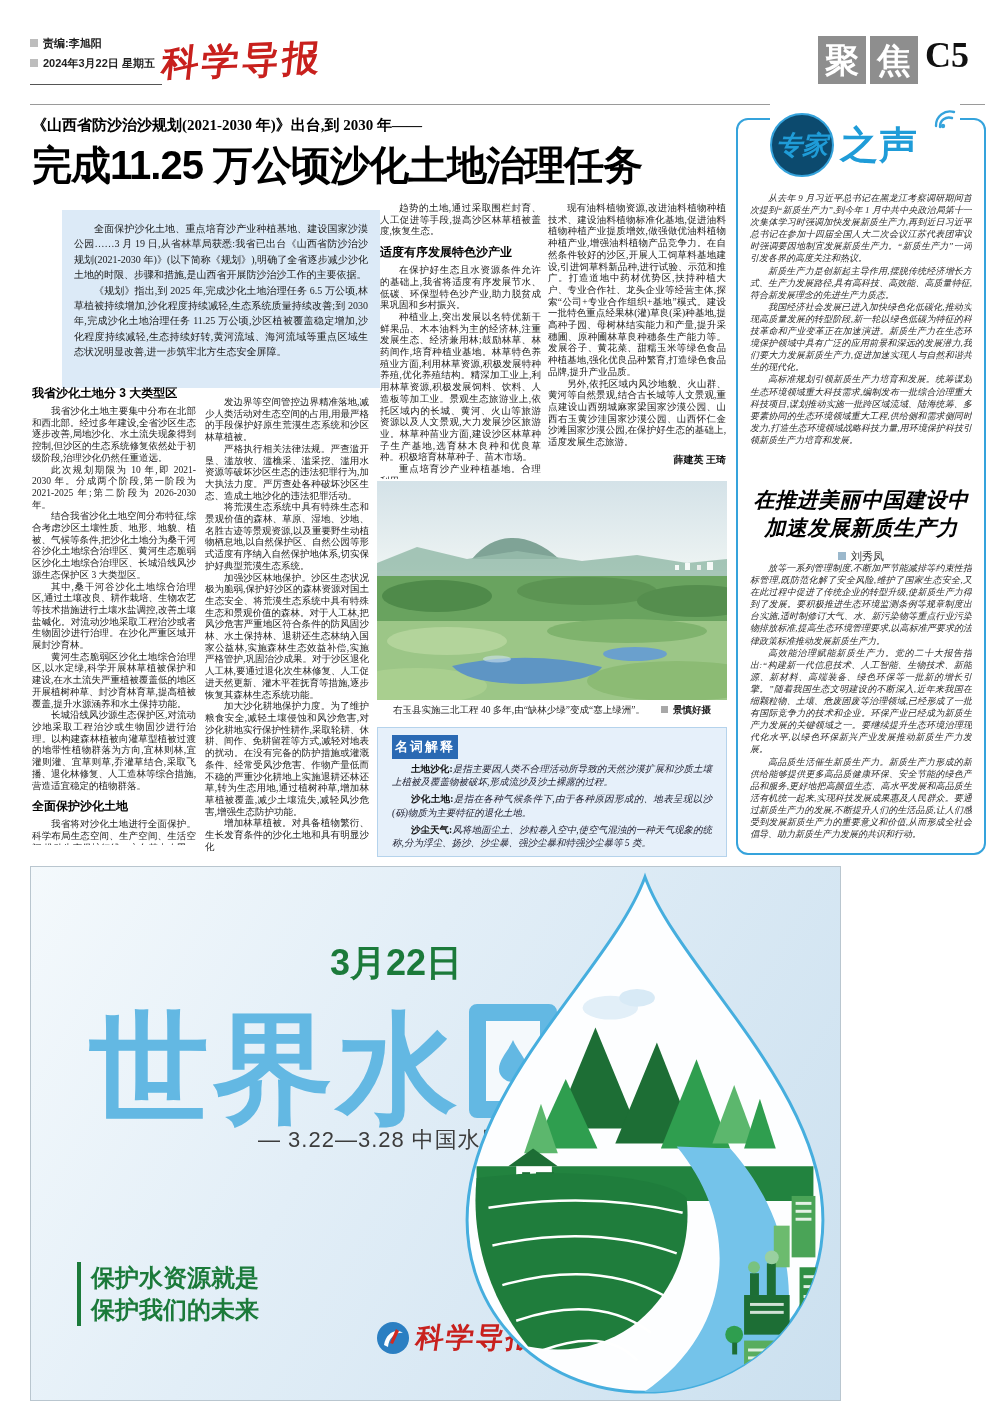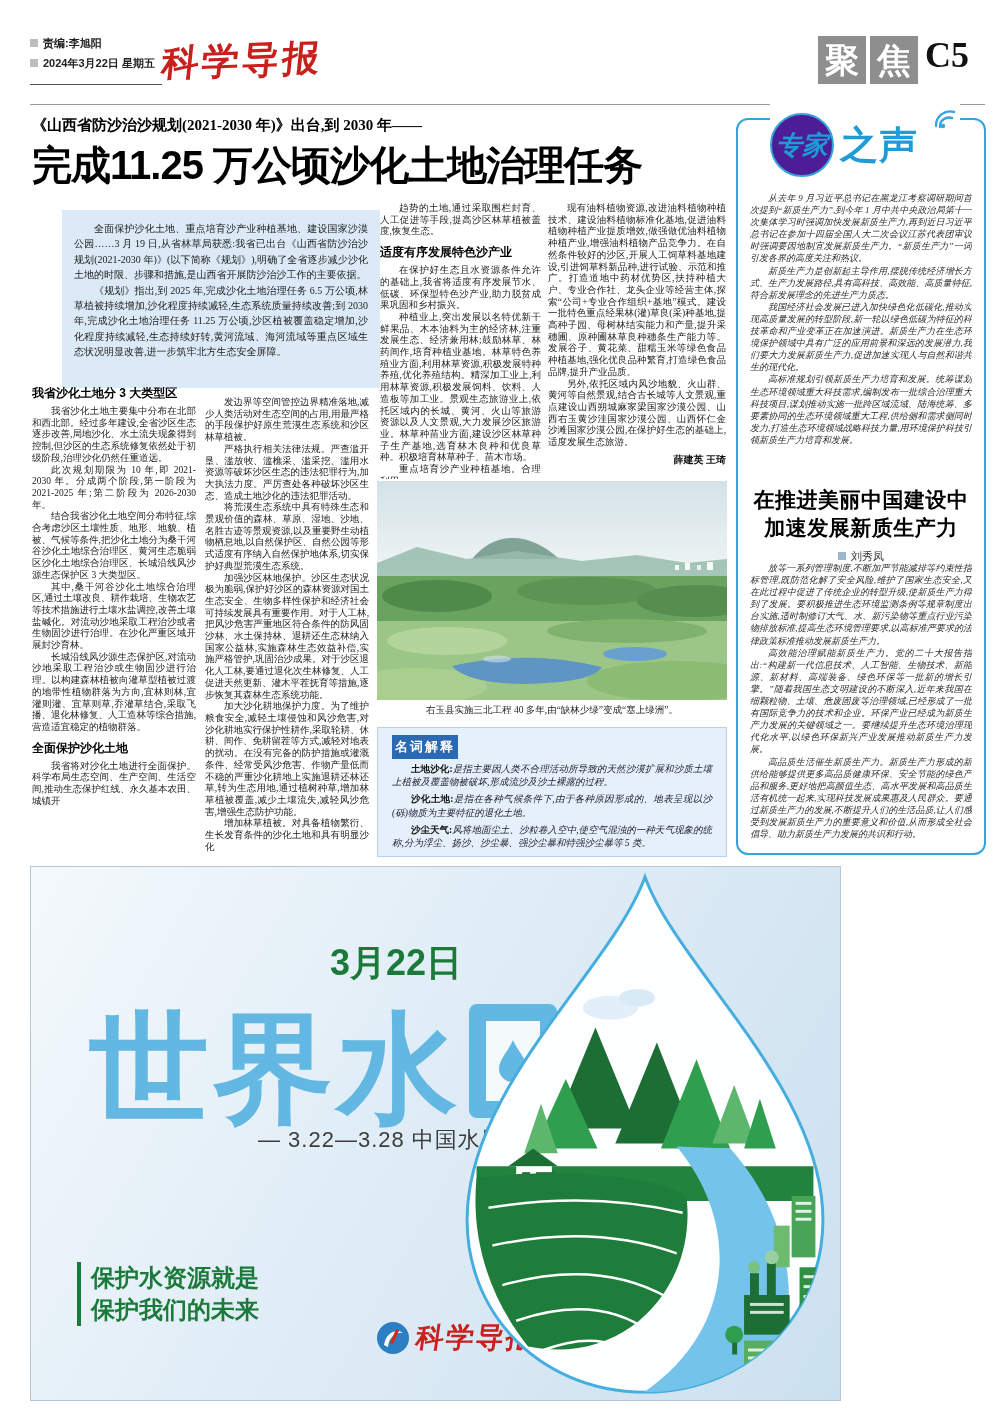--- a/index.html
+++ b/index.html
@@ -35,44 +35,44 @@
   .col h3.first { margin-top:0; }
   .c1 { left:32px;  top:385px; width:164px; height:460px; }
   .c2 { left:205px; top:397px; width:164px; height:460px; }
   .c3 { left:380px; top:203px; width:161px; height:276px; }
   .c4 { left:548px; top:203px; width:178px; height:276px; }
   .byline { font-size:10px; font-weight:bold; text-align:right; margin-top:4px; color:#111; }
 
   
   .photo { position:absolute; left:377px; top:481px; width:350px; height:219px; overflow:hidden; }
   .caption { position:absolute; left:377px; top:704px; width:350px; display:flex; justify-content:center; gap:16px;
-             font-size:9.5px; color:#222; align-items:center;flex-direction:column; }
+             font-size:9.5px; color:#222; align-items:center; }
   .caption .credit { font-weight:bold; white-space:nowrap; }
   .caption .sq { width:7px; height:7px; background:#a8a8a8; }
 
   
   .gloss { position:absolute; left:377px; top:727px; width:350px; height:130px; background:#e6f0fa; border:1px solid #b5d3ec; padding:0 14px 8px 14px; overflow:hidden; }
   .gloss .tab { display:inline-block; margin-top:7px; background:#2a69b3; color:#fff; font-family:"Liberation Sans",sans-serif;
                 font-weight:bold; font-size:13px; padding:3px 3px; letter-spacing:2px; }
   .gloss p { font-size:9.5px; line-height:13.2px; text-align:justify; text-indent:2em; color:#223; margin-top:4px; font-style:italic; }
   .gloss b { font-style:normal; font-weight:bold; color:#111; }
 
   
   .panel { position:absolute; left:736px; top:118px; width:250px; height:737px; border:2px solid #35a3dc; border-radius:12px; background:#fff; }
   .badge { position:absolute; left:770px; top:104px; width:190px; height:82px; background:#fff; display:flex; align-items:center; }
   .badge .ring { width:64px; height:64px; border:2px solid #35a3dc; border-radius:50%; display:flex; align-items:center; justify-content:center;
-                 color:#1f9cd8; font-size:26px; font-weight:bold; font-style:italic; font-family:"DejaVu Serif",serif; background:#4c1d95; }
+                 color:#1f9cd8; font-size:26px; font-weight:bold; font-style:italic; font-family:"DejaVu Serif",serif; background:#0c4a6e; }
   .badge .zs { font-family:"Liberation Sans",sans-serif; font-size:38px; font-weight:900; color:#1f9cd8; margin-left:6px; letter-spacing:1px; }
   .badge svg { position:absolute; right:2px; top:2px; }
   .ptext { position:absolute; left:750px; width:222px; overflow:hidden; }
   .ptext p { font-size:9px; line-height:12.1px; text-align:justify; text-indent:2em; color:#2a2a2a; font-style:italic; }
   .pt1 { top:192px; height:289px; }
   .pt2 { top:562px; height:288px; }
   .phead { position:absolute; left:744px; top:486px; width:234px; text-align:center; font-family:"Liberation Sans",sans-serif; }
-  .phead .hl { font-size:21px; font-weight:900; color:#000; line-height:28px; letter-spacing:0.5px; }
+  .phead .hl { font-size:21px; font-weight:900; color:#000; line-height:28px; letter-spacing:0.5px;font-style:italic; }
   .phead .auth { margin-top:7px; font-size:11px; color:#333; font-family:"Liberation Serif",serif; }
   .phead .auth .sq { background:#9bb8cc; width:8px; height:8px; }
 
   
   .poster { position:absolute; left:30px; top:866px; width:811px; height:535px; border:1px solid #b9c6cf;
             background:linear-gradient(120deg,#f4f9fc 0%,#e2eef7 40%,#cbe0ef 100%); overflow:hidden; }
   .p-date { position:absolute; left:255px; top:72px; width:220px; text-align:center; font-family:"Liberation Sans",sans-serif;
             font-size:36px; font-weight:900; color:#1b7a3a; }
   .p-title { position:absolute; left:58px; top:122px; font-family:"Liberation Sans",sans-serif; font-size:120px; font-weight:900;
              color:#63b8e3; letter-spacing:4px; white-space:nowrap; }
@@ -112,30 +112,31 @@
     <p>全面保护沙化土地、重点培育沙产业种植基地、建设国家沙漠公园……3 月 19 日,从省林草局获悉:我省已出台《山西省防沙治沙规划(2021-2030 年)》(以下简称《规划》),明确了全省逐步减少沙化土地的时限、步骤和措施,是山西省开展防沙治沙工作的主要依据。</p>
     <p>《规划》指出,到 2025 年,完成沙化土地治理任务 6.5 万公顷,林草植被持续增加,沙化程度持续减轻,生态系统质量持续改善;到 2030 年,完成沙化土地治理任务 11.25 万公顷,沙区植被覆盖稳定增加,沙化程度持续减轻,生态持续好转,黄河流域、海河流域等重点区域生态状况明显改善,进一步筑牢北方生态安全屏障。</p>
   </div>
 
   <div class="col c1">
     <h3 class="first">我省沙化土地分 3 大类型区</h3>
     <p>我省沙化土地主要集中分布在北部和西北部。经过多年建设,全省沙区生态逐步改善,局地沙化、水土流失现象得到控制,但沙区的生态系统修复依然处于初级阶段,治理沙化仍然任重道远。</p>
     <p>此次规划期限为 10 年,即 2021-2030 年。分成两个阶段,第一阶段为 2021-2025 年;第二阶段为 2026-2030 年。</p>
     <p>结合我省沙化土地空间分布特征,综合考虑沙区土壤性质、地形、地貌、植被、气候等条件,把沙化土地分为桑干河谷沙化土地综合治理区、黄河生态脆弱区沙化土地综合治理区、长城沿线风沙源生态保护区 3 大类型区。</p>
     <p>其中,桑干河谷沙化土地综合治理区,通过土壤改良、耕作栽培、生物农艺等技术措施进行土壤水盐调控,改善土壤盐碱化。对流动沙地采取工程治沙或者生物固沙进行治理。在沙化严重区域开展封沙育林。</p>
+    <p>黄河生态脆弱区沙化土地综合治理区,以水定绿,科学开展林草植被保护和建设,在水土流失严重植被覆盖低的地区开展植树种草、封沙育林育草,提高植被覆盖,提升水源涵养和水土保持功能。</p>
     <p>长城沿线风沙源生态保护区,对流动沙地采取工程治沙或生物固沙进行治理。以构建森林植被向灌草型植被过渡的地带性植物群落为方向,宜林则林,宜灌则灌、宜草则草,乔灌草结合,采取飞播、退化林修复、人工造林等综合措施,营造适宜稳定的植物群落。</p>
     <h3>全面保护沙化土地</h3>
     <p>我省将对沙化土地进行全面保护。科学布局生态空间、生产空间、生活空间,推动生态保护红线、永久基本农田、城镇开</p>
   </div>
 
   <div class="col c2">
     <p>发边界等空间管控边界精准落地,减少人类活动对生态空间的占用,用最严格的手段保护好原生荒漠生态系统和沙区林草植被。</p>
     <p>严格执行相关法律法规。严查滥开垦、滥放牧、滥樵采、滥采挖、滥用水资源等破坏沙区生态的违法犯罪行为,加大执法力度。严厉查处各种破坏沙区生态、造成土地沙化的违法犯罪活动。</p>
     <p>将荒漠生态系统中具有特殊生态和景观价值的森林、草原、湿地、沙地、名胜古迹等景观资源,以及重要野生动植物栖息地,以自然保护区、自然公园等形式适度有序纳入自然保护地体系,切实保护好典型荒漠生态系统。</p>
-    <p>加强沙区林地保护。沙区生态状况极为脆弱,保护好沙区的森林资源对国土生态安全、生物多样性保护和经济社会可持续发展具有重要作用。对于人工林,把风沙危害严重地区符合条件的防风固沙林、水土保持林、退耕还生态林纳入国家公益林,实施森林生态效益补偿,实施严格管护,巩固治沙成果。对于沙区退化人工林,要通过退化次生林修复、人工促进天然更新、灌木平茬抚育等措施,逐步恢复其森林生态系统功能。</p>
+    <p>加强沙区林地保护。沙区生态状况极为脆弱,保护好沙区的森林资源对国土生态安全、将荒漠生态系统中具有特殊生态和景观价值的森林。对于人工林,把风沙危害严重地区符合条件的防风固沙林、水土保持林、退耕还生态林纳入国家公益林,实施森林生态效益补偿,实施严格管护,巩固治沙成果。对于沙区退化人工林,要通过退化次生林修复、人工促进天然更新、灌木平茬抚育等措施,逐步恢复其森林生态系统功能。</p>
     <p>加大沙化耕地保护力度。为了维护粮食安全,减轻土壤侵蚀和风沙危害,对沙化耕地实行保护性耕作,采取轮耕、休耕、间作、免耕留茬等方式,减轻对地表的扰动。在没有完备的防护措施或灌溉条件、经常受风沙危害、作物产量低而不稳的严重沙化耕地上实施退耕还林还草,转为生态用地,通过植树种草,增加林草植被覆盖,减少土壤流失,减轻风沙危害,增强生态防护功能。</p>
     <p>增加林草植被。对具备植物繁衍、生长发育条件的沙化土地和具有明显沙化</p>
   </div>
 
   <div class="col c3">
     <p>趋势的土地,通过采取围栏封育、人工促进等手段,提高沙区林草植被盖度,恢复生态。</p>
     <h3>适度有序发展特色沙产业</h3>
     <p>在保护好生态且水资源条件允许的基础上,我省将适度有序发展节水、低碳、环保型特色沙产业,助力脱贫成果巩固和乡村振兴。</p>
     <p>种植业上,突出发展以名特优新干鲜果品、木本油料为主的经济林,注重发展生态、经济兼用林;鼓励林草、林药间作,培育种植业基地。林草特色养殖业方面,利用林草资源,积极发展特种养殖,优化养殖结构。精深加工业上,利用林草资源,积极发展饲料、饮料、人造板等加工业。景观生态旅游业上,依托区域内的长城、黄河、火山等旅游资源以及人文景观,大力发展沙区旅游业。林草种苗业方面,建设沙区林草种子生产基地,选育林木良种和优良草种。积极培育林草种子、苗木市场。</p>
     <p>重点培育沙产业种植基地。合理利用</p>

